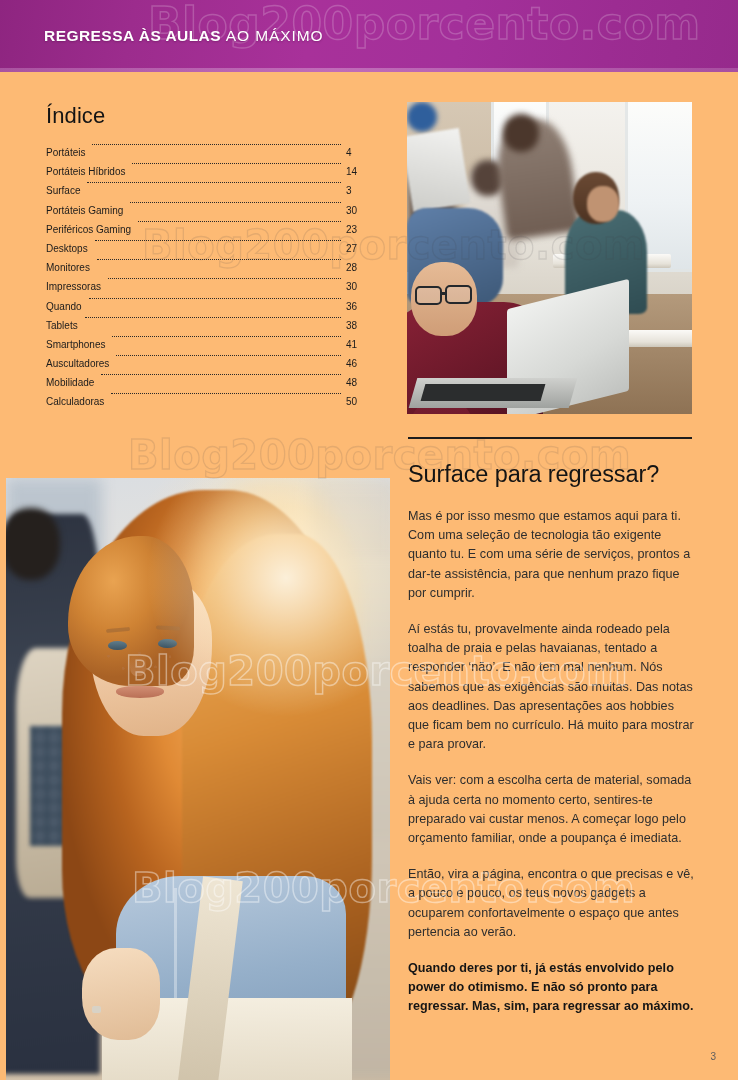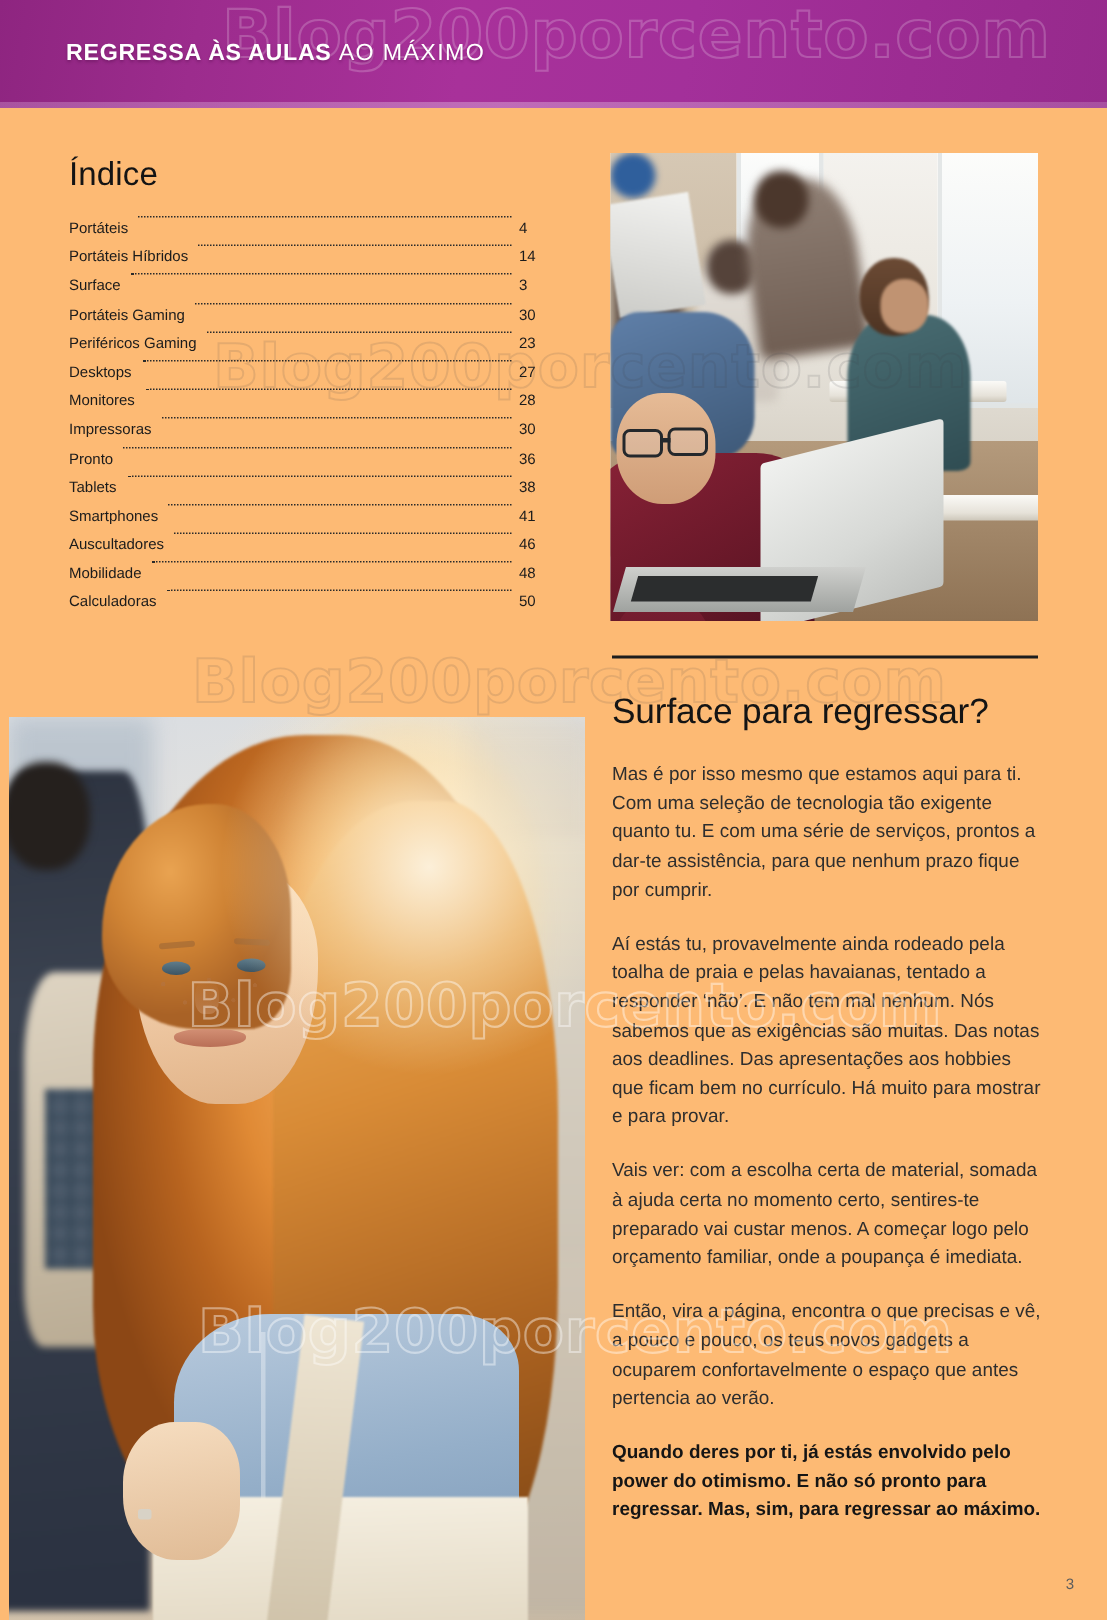--- a/index.html
+++ b/index.html
@@ -491,21 +491,21 @@
           <span class="toc-label">Monitores</span>
           <span class="toc-dots"></span>
           <span class="toc-page">28</span>
         </div>
         <div class="toc-row">
           <span class="toc-label">Impressoras</span>
           <span class="toc-dots"></span>
           <span class="toc-page">30</span>
         </div>
         <div class="toc-row">
-          <span class="toc-label">Pronto</span>
+          <span class="toc-label">Quando</span>
           <span class="toc-dots"></span>
           <span class="toc-page">36</span>
         </div>
         <div class="toc-row">
           <span class="toc-label">Tablets</span>
           <span class="toc-dots"></span>
           <span class="toc-page">38</span>
         </div>
         <div class="toc-row">
           <span class="toc-label">Smartphones</span>

